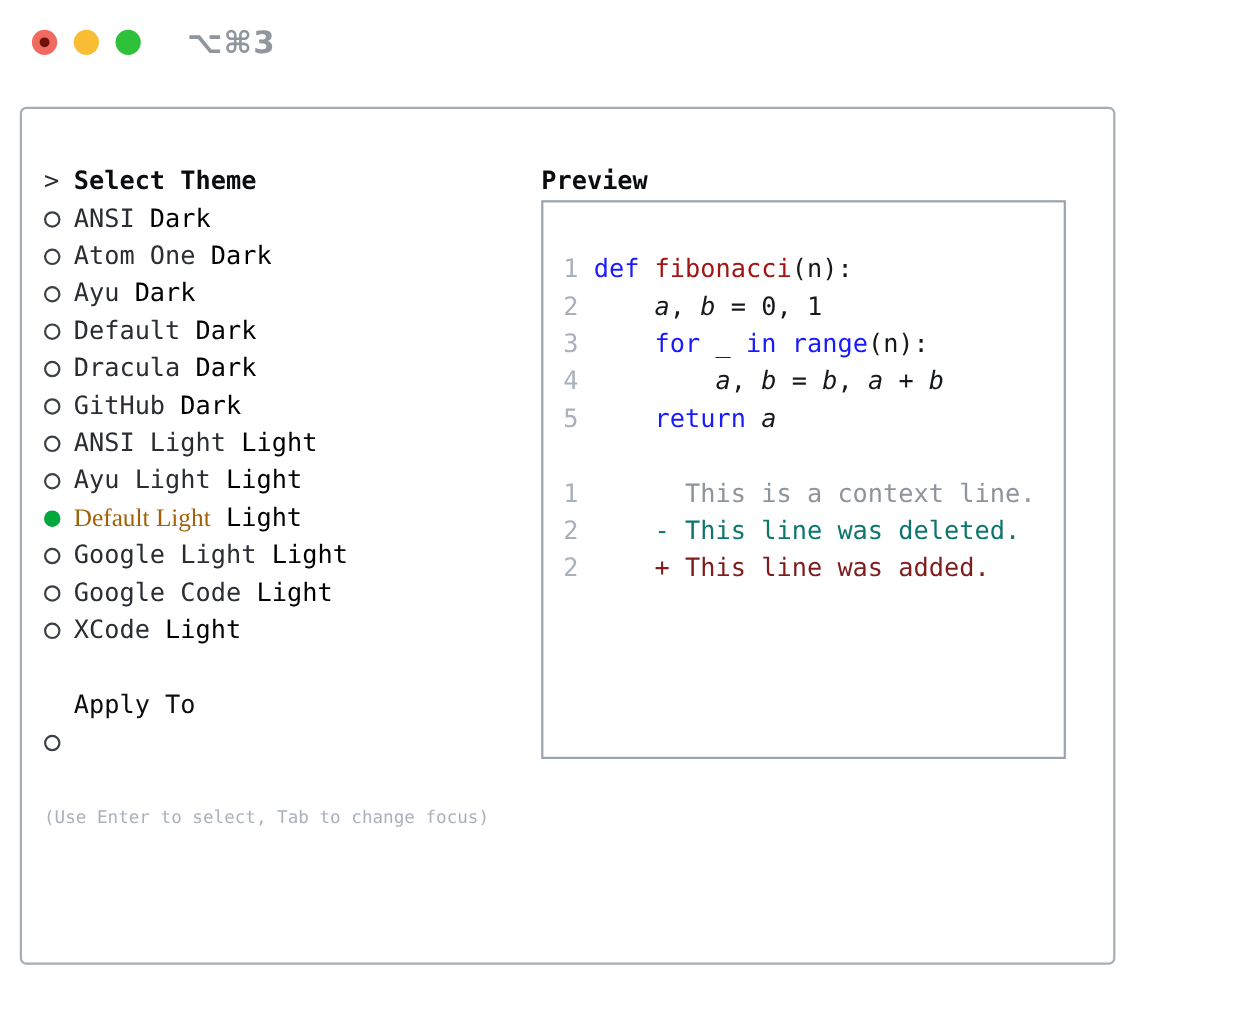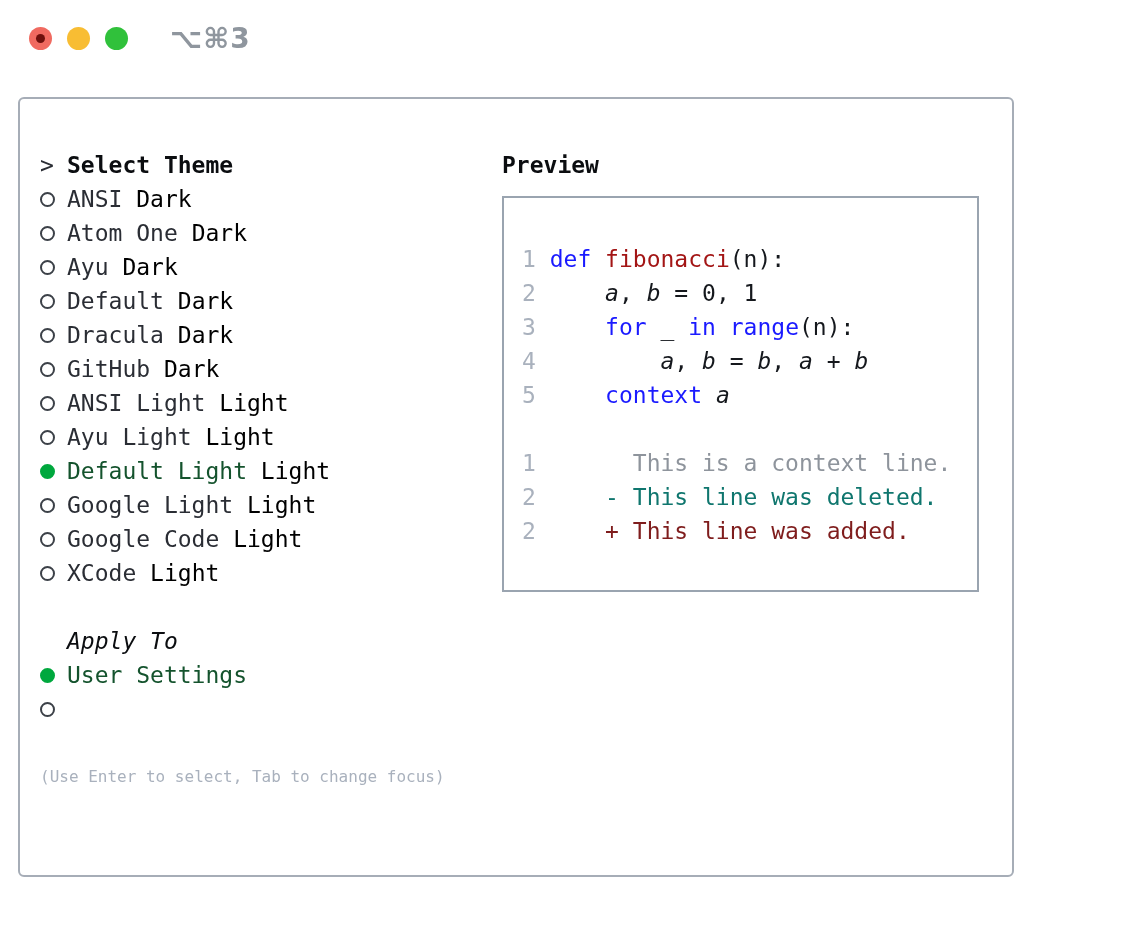--- a/index.html
+++ b/index.html
@@ -21,30 +21,30 @@
 
   
   .left-col{position:absolute;left:20px;top:49px;width:450px;}
   .row{display:flex;align-items:center;height:34px;font-size:23px;line-height:34px;
        color:#2a2d34;white-space:pre;}
   .glyph{width:27px;flex:none;display:flex;align-items:center;}
   .circle{width:15px;height:15px;border:2px solid #3c4148;border-radius:50%;box-sizing:border-box;}
   .circle.sel{background:#00a83e;border-color:#00a83e;}
   .arrow{color:#2a2d34;}
   .hdr{font-weight:bold;color:#0b0d10;}
-  .subhdr{color:#0b0d10;font-style:italic;}
-  .sel-text{color:#14532d;}
+  .subhdr{color:#0b0d10;}
+  .sel-text{color:#a16207;font-family:Liberation Serif, serif;}
   .variant{color:#000000;}
   .spacer{height:34px;}
   .help{width:432px;font-size:16px;line-height:34px;color:#a9b1bd;}
 
   
-  .right-col{position:absolute;left:482px;top:49px;}
+  .right-col{position:absolute;left:472px;top:49px;}
   .preview-title{height:34px;line-height:34px;font-size:23px;font-weight:bold;color:#0b0d10;}
-  .preview-box{margin-top:14px;width:477px;height:396px;border:2px solid #9aa4b0;
+  .preview-box{margin-top:0;width:477px;height:508px;border:2px solid #9aa4b0;
                box-sizing:border-box;padding:44px 8px 0 18px;overflow:hidden;background:#ffffff;}
   .pline{height:34px;line-height:34px;font-size:23px;white-space:pre;}
   .ln{color:#a9b1bd;}
   .kw{color:#1a1aff;}
   .fn{color:#a31515;}
   .pl{color:#15181d;}
   .var{color:#15181d;font-style:italic;}
   .ctx{color:#8e949c;}
   .del{color:#0f766e;}
   .add{color:#7f1d1d;}
@@ -87,37 +87,36 @@
         </div>
 
       <div class="spacer"></div>
 
       <div class="row">
         <span class="glyph"></span>
         <span class="subhdr">Apply To</span>
       </div>
 
       <div id="apply-list">
-          <div class="row"><span class="glyph"><span class="circle sel"></span></span><span class="sel-text">User Settings</span></div>
           <div class="row"><span class="glyph"><span class="circle"></span></span></div>
         </div>
 
       <div class="spacer"></div>
 
       <div class="help">(Use Enter to select, Tab to change focus)</div>
     </div>
 
     <div class="right-col">
       <div class="preview-title">Preview</div>
       <div class="preview-box" id="preview-box">
           <div class="pline"><span class="ln">1 </span><span class="kw">def</span><span class="pl"> </span><span class="fn">fibonacci</span><span class="pl">(n):</span></div>
           <div class="pline"><span class="ln">2 </span><span class="pl">    </span><span class="var">a</span><span class="pl">, </span><span class="var">b</span><span class="pl"> = 0, 1</span></div>
           <div class="pline"><span class="ln">3 </span><span class="pl">    </span><span class="kw">for</span><span class="pl"> _ </span><span class="kw">in</span><span class="pl"> </span><span class="kw">range</span><span class="pl">(n):</span></div>
           <div class="pline"><span class="ln">4 </span><span class="pl">        </span><span class="var">a</span><span class="pl">, </span><span class="var">b</span><span class="pl"> = </span><span class="var">b</span><span class="pl">, </span><span class="var">a</span><span class="pl"> + </span><span class="var">b</span></div>
-          <div class="pline"><span class="ln">5 </span><span class="pl">    </span><span class="kw">context</span><span class="pl"> </span><span class="var">a</span></div>
+          <div class="pline"><span class="ln">5 </span><span class="pl">    </span><span class="kw">return</span><span class="pl"> </span><span class="var">a</span></div>
           <div class="pline"> </div>
           <div class="pline"><span class="ln">1 </span><span class="ctx">      This is a context line.</span></div>
           <div class="pline"><span class="ln">2 </span><span class="pl">    </span><span class="del">- This line was deleted.</span></div>
           <div class="pline"><span class="ln">2 </span><span class="pl">    </span><span class="add">+ This line was added.</span></div>
         </div>
     </div>
 
   </div>
 </div>
 

